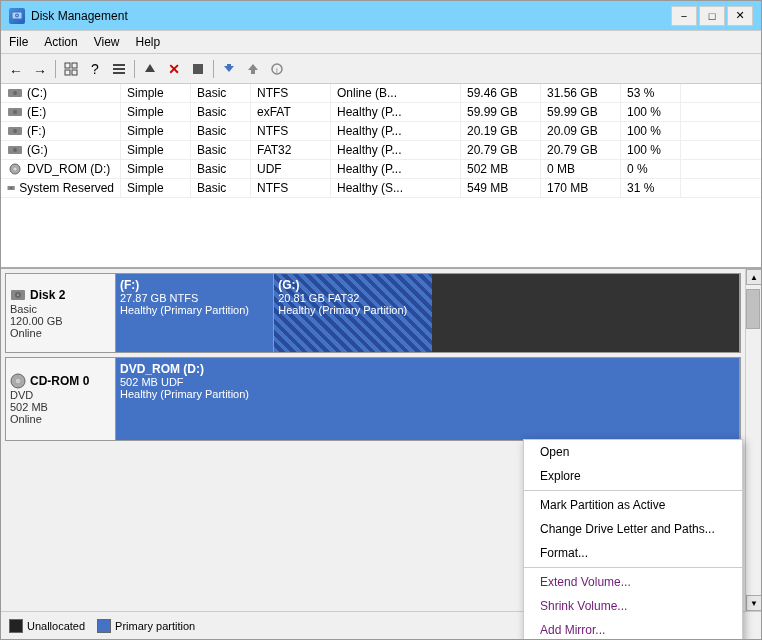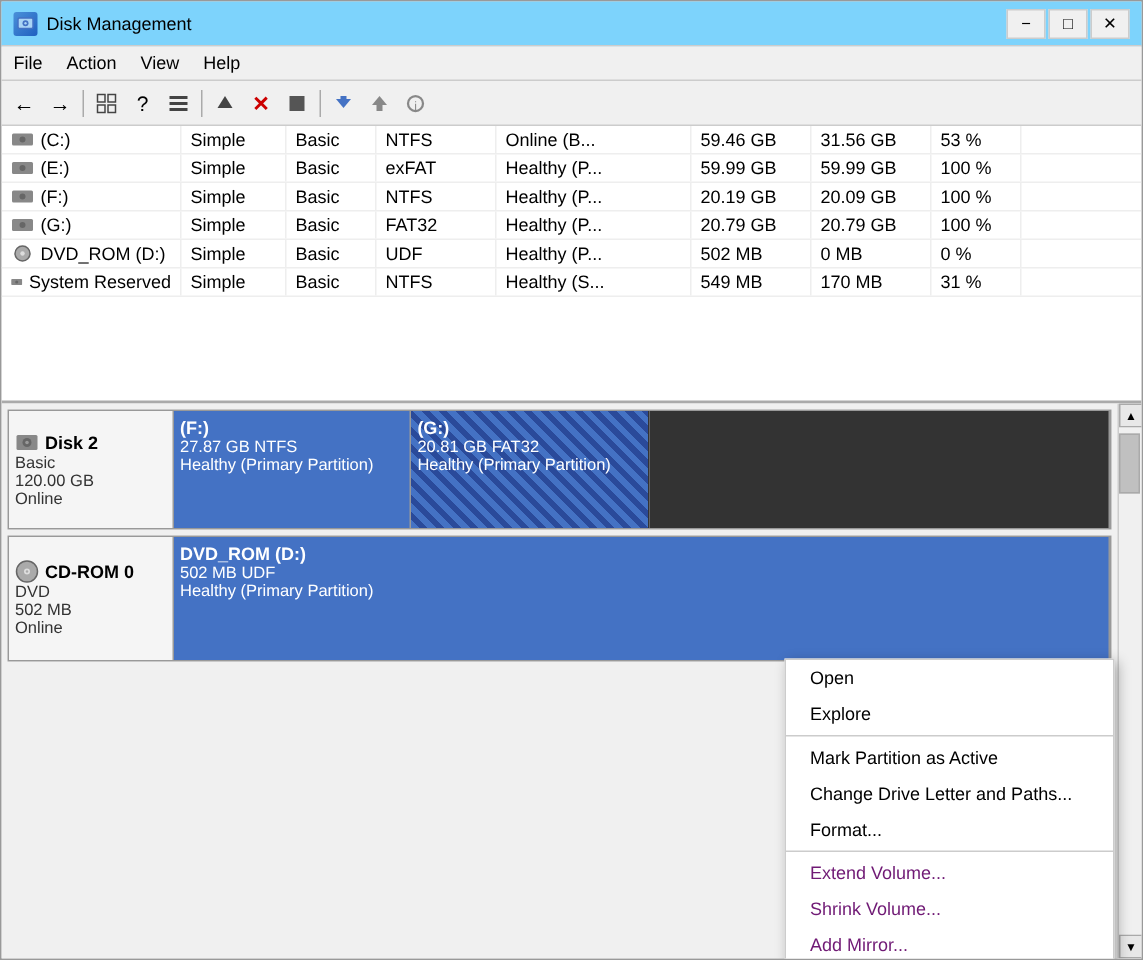--- a/index.html
+++ b/index.html
@@ -334,15 +334,25 @@
           <div class="ctx-item">Change Drive Letter and Paths...</div>
           <div class="ctx-item">Format...</div>
           <div class="ctx-sep"></div>
           <div class="ctx-item disabled">Extend Volume...</div>
           <div class="ctx-item disabled">Shrink Volume...</div>
           <div class="ctx-item disabled">Add Mirror...</div>
         </div>
 
     </div>
 
+    <div class="legend-bar" style="display:flex; align-items:center; gap:12px; padding:4px 8px; border-top:1px solid #ccc; background:#f0f0f0; height:28px;">
+      <div class="legend-item">
+        <div class="legend-box legend-unalloc" style="width:14px;height:14px;border:1px solid #666;background:#222;"></div>
+        <span>Unallocated</span>
+      </div>
+      <div class="legend-item">
+        <div class="legend-box legend-primary" style="width:14px;height:14px;border:1px solid #666;background:#4472c4;"></div>
+        <span>Primary partition</span>
+      </div>
+    </div>
 
   </div>
 </div>
 
 </body></html>

